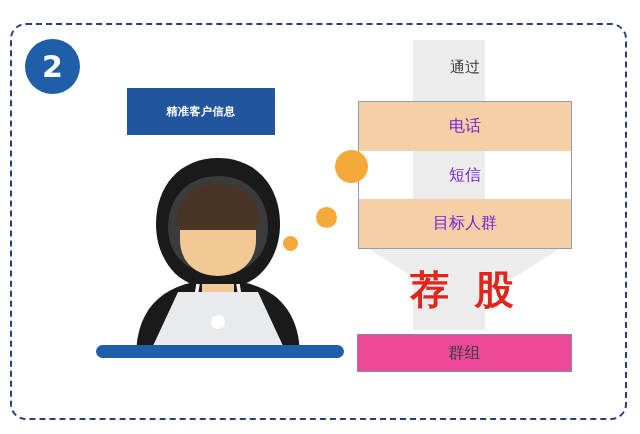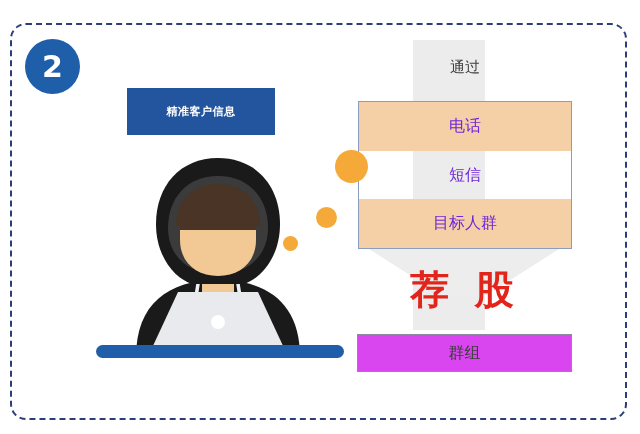--- a/index.html
+++ b/index.html
@@ -127,21 +127,21 @@
     color: #e1251b;
     letter-spacing: 6px;
     line-height: 1;
   }
 
   
   .group-box {
     position: absolute;
     left: 357px; top: 334px;
     width: 215px; height: 38px;
-    background: #d946ef;
+    background: #ec4899;
     border: 1px solid #8a8aa0;
     box-sizing: border-box;
     display: flex;
     align-items: center;
     justify-content: center;
     font-size: 16px;
     color: #3d3d3d;
   }
 
   

